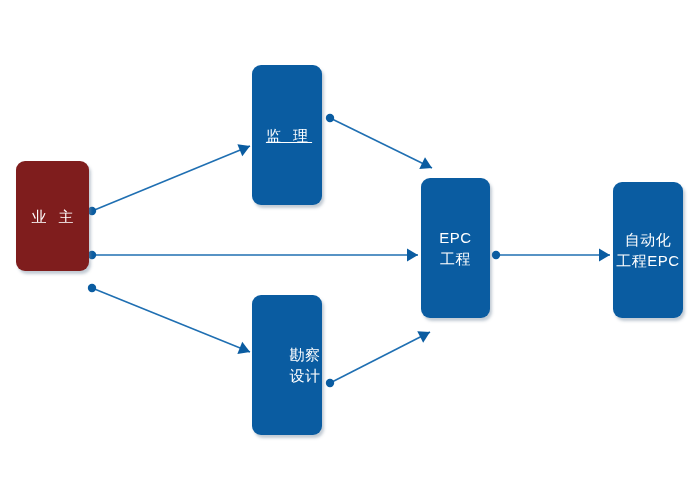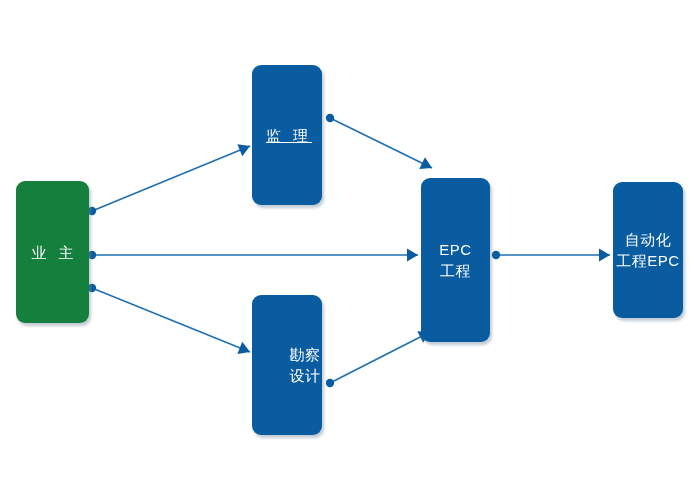--- a/index.html
+++ b/index.html
@@ -86,30 +86,30 @@
         </g>
         <g>
           <line x1="496" y1="255" x2="610" y2="255" stroke="#1f6fb2" stroke-width="1.6"></line>
           <circle cx="496" cy="255" r="4.2" fill="#0a5ca1"></circle>
           <polygon points="610,255 599,261.5 599,248.5" fill="#0a5ca1"></polygon>
         </g>
       </g>
   </svg>
 
   <div id="node-layer">
-      <div class="node-box" style="left: 16px; top: 181px; width: 73px; height: 142px; background: #15803d; box-shadow: rgba(120, 140, 160, 0.45) 2px 3px 3px;">
+      <div class="node-box" style="left: 16px; top: 161px; width: 73px; height: 110px; background: #7f1d1d; box-shadow: rgba(120, 140, 160, 0.45) 2px 3px 3px;">
         <div class="node-label spaced" style="color: rgb(255, 255, 255);">业 主</div>
       </div>
       <div class="node-box" style="left: 252px; top: 65px; width: 70px; height: 140px; background: rgb(10, 92, 161); box-shadow: rgba(120, 140, 160, 0.45) 2px 3px 3px; text-decoration: underline;">
         <div class="node-label spaced" style="color: rgb(255, 255, 255);">监 理</div>
       </div>
       <div class="node-box" style="left: 252px; top: 295px; width: 70px; height: 140px; background: rgb(10, 92, 161); box-shadow: rgba(120, 140, 160, 0.45) 2px 3px 3px; padding-left: 36px;">
         <div class="node-label" style="color: rgb(255, 255, 255);">勘察设计</div>
       </div>
-      <div class="node-box" style="left: 421px; top: 178px; width: 69px; height: 164px; background: rgb(10, 92, 161); box-shadow: rgba(120, 140, 160, 0.45) 2px 3px 3px;">
+      <div class="node-box" style="left: 421px; top: 178px; width: 69px; height: 140px; background: rgb(10, 92, 161); box-shadow: rgba(120, 140, 160, 0.45) 2px 3px 3px;">
         <div class="node-label" style="color: rgb(255, 255, 255);">EPC
 工程</div>
       </div>
       <div class="node-box" style="left: 613px; top: 182px; width: 70px; height: 136px; background: rgb(10, 92, 161); box-shadow: rgba(120, 140, 160, 0.45) 2px 3px 3px;">
         <div class="node-label" style="color: rgb(255, 255, 255);">自动化
 工程EPC</div>
       </div>
     </div>
 
 </div>

